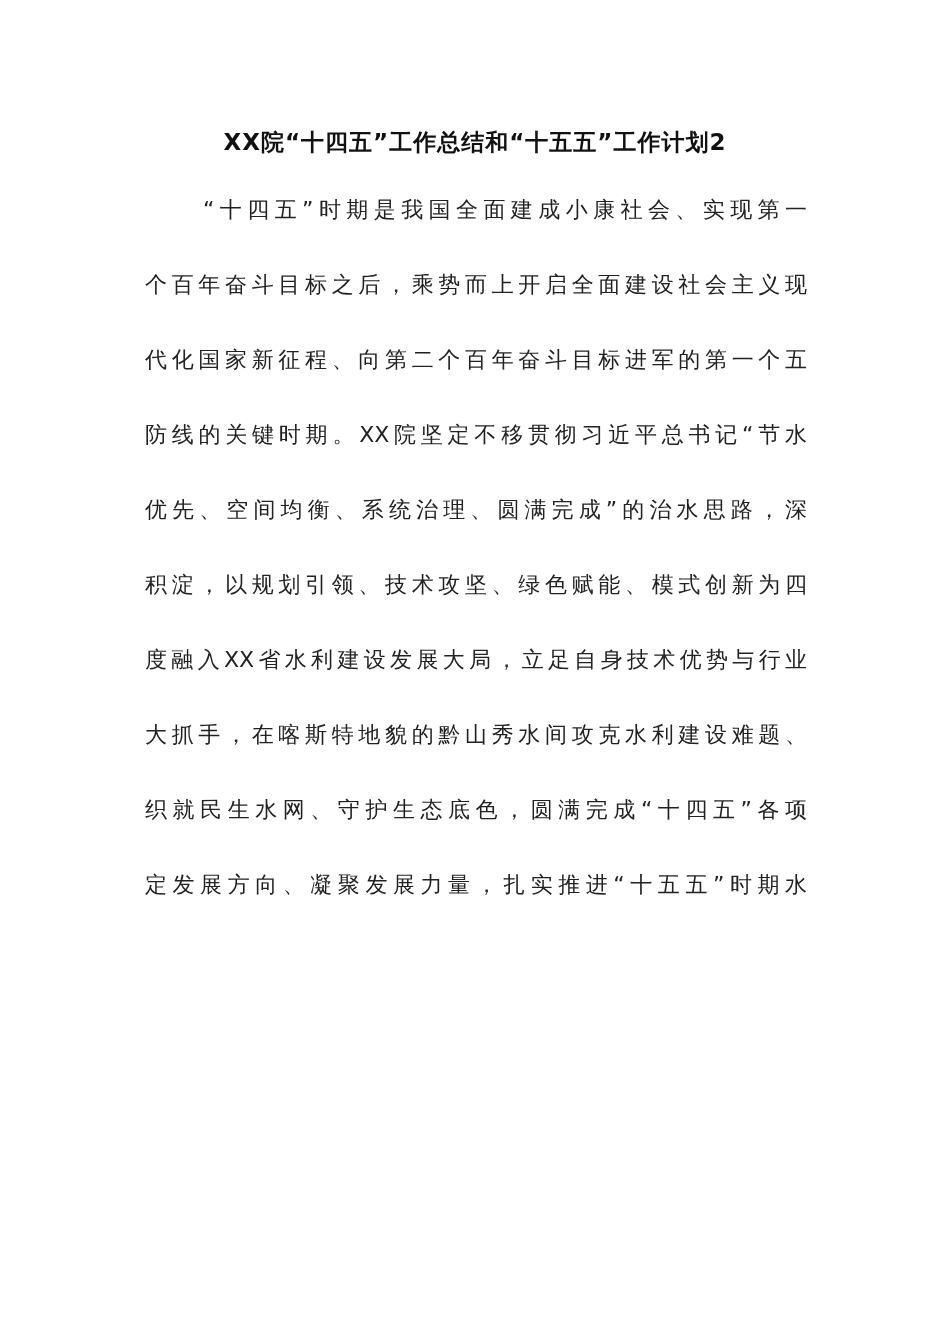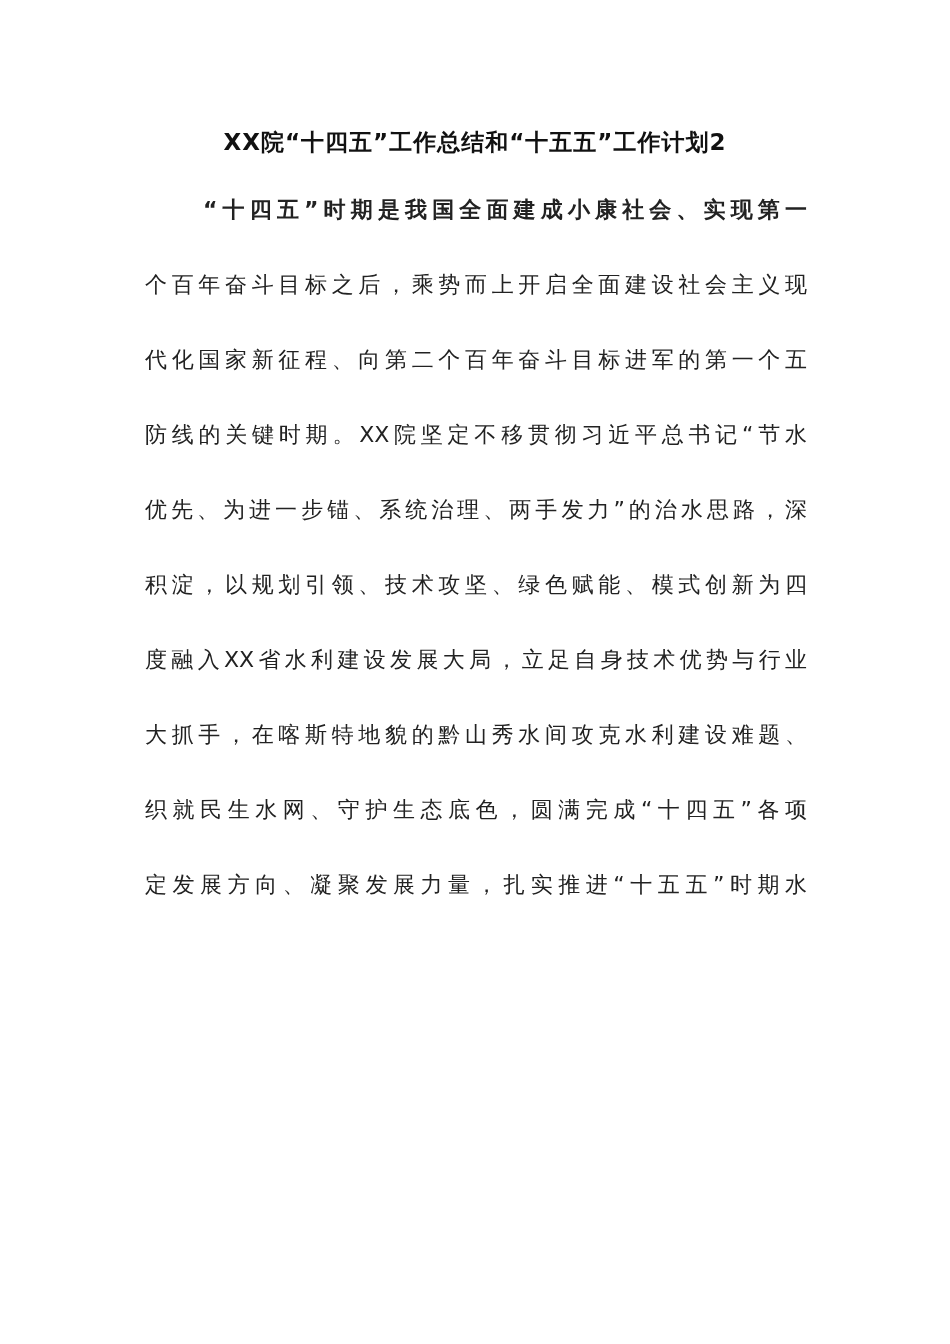--- a/index.html
+++ b/index.html
@@ -49,34 +49,33 @@
     white-space: nowrap;
     text-align: justify;
     text-align-last: justify;
     color: #222222;
   }
   .line.last {
     text-align-last: justify;
   }
   .line.indent {
     padding-left: 58px;
-    font-weight: bold;
   }
 </style>
 </head>
 <body>
 
 <div class="page">
   <div class="title">XX院“十四五”工作总结和“十五五”工作计划2</div>
 
   <div class="body">
     <div class="line indent">“十四五”时期是我国全面建成小康社会、实现第一</div>
     <div class="line">个百年奋斗目标之后，乘势而上开启全面建设社会主义现</div>
     <div class="line">代化国家新征程、向第二个百年奋斗目标进军的第一个五</div>
     <div class="line">防线的关键时期。XX院坚定不移贯彻习近平总书记“节水</div>
-    <div class="line">优先、为进一步锚、系统治理、两手发力”的治水思路，深</div>
+    <div class="line">优先、空间均衡、系统治理、圆满完成”的治水思路，深</div>
     <div class="line">积淀，以规划引领、技术攻坚、绿色赋能、模式创新为四</div>
     <div class="line">度融入XX省水利建设发展大局，立足自身技术优势与行业</div>
     <div class="line">大抓手，在喀斯特地貌的黔山秀水间攻克水利建设难题、</div>
     <div class="line">织就民生水网、守护生态底色，圆满完成“十四五”各项</div>
     <div class="line">定发展方向、凝聚发展力量，扎实推进“十五五”时期水</div>
   </div>
 </div>
 
 </body></html>

